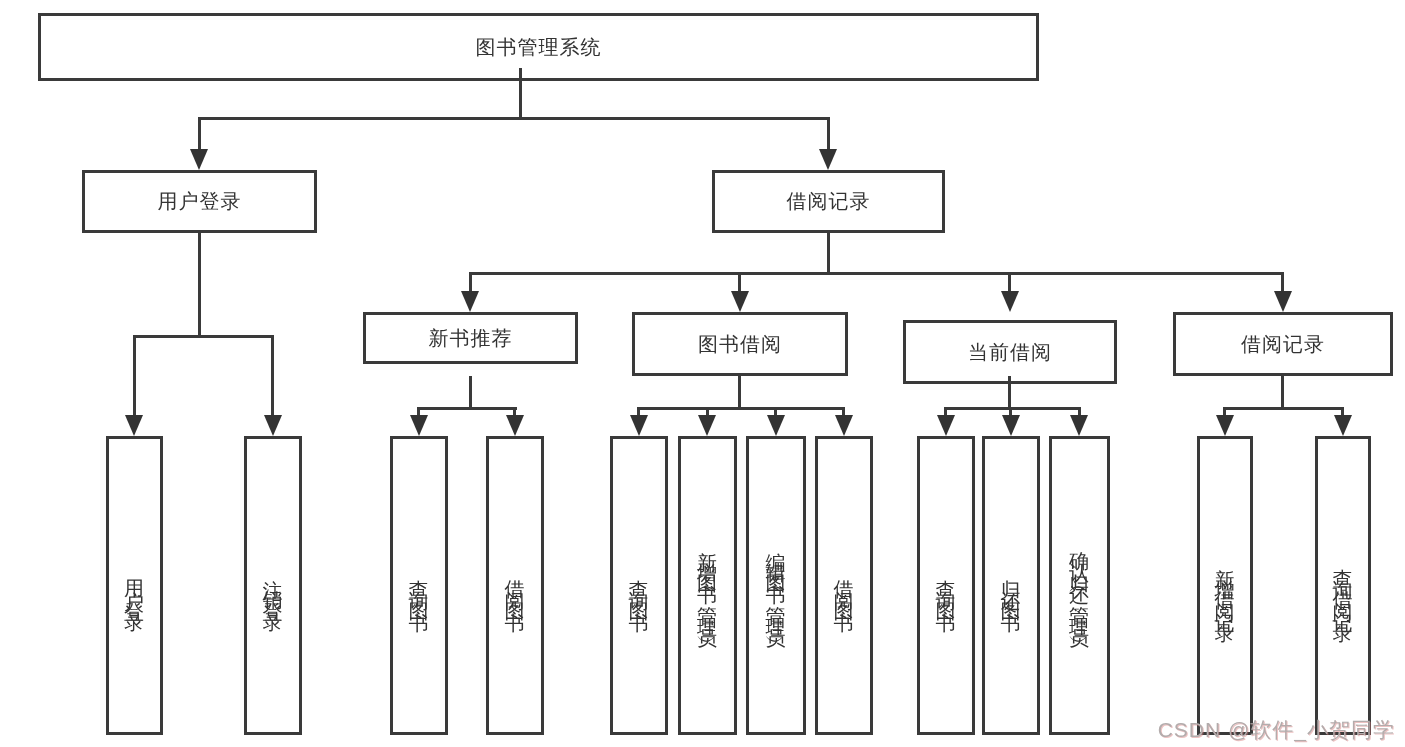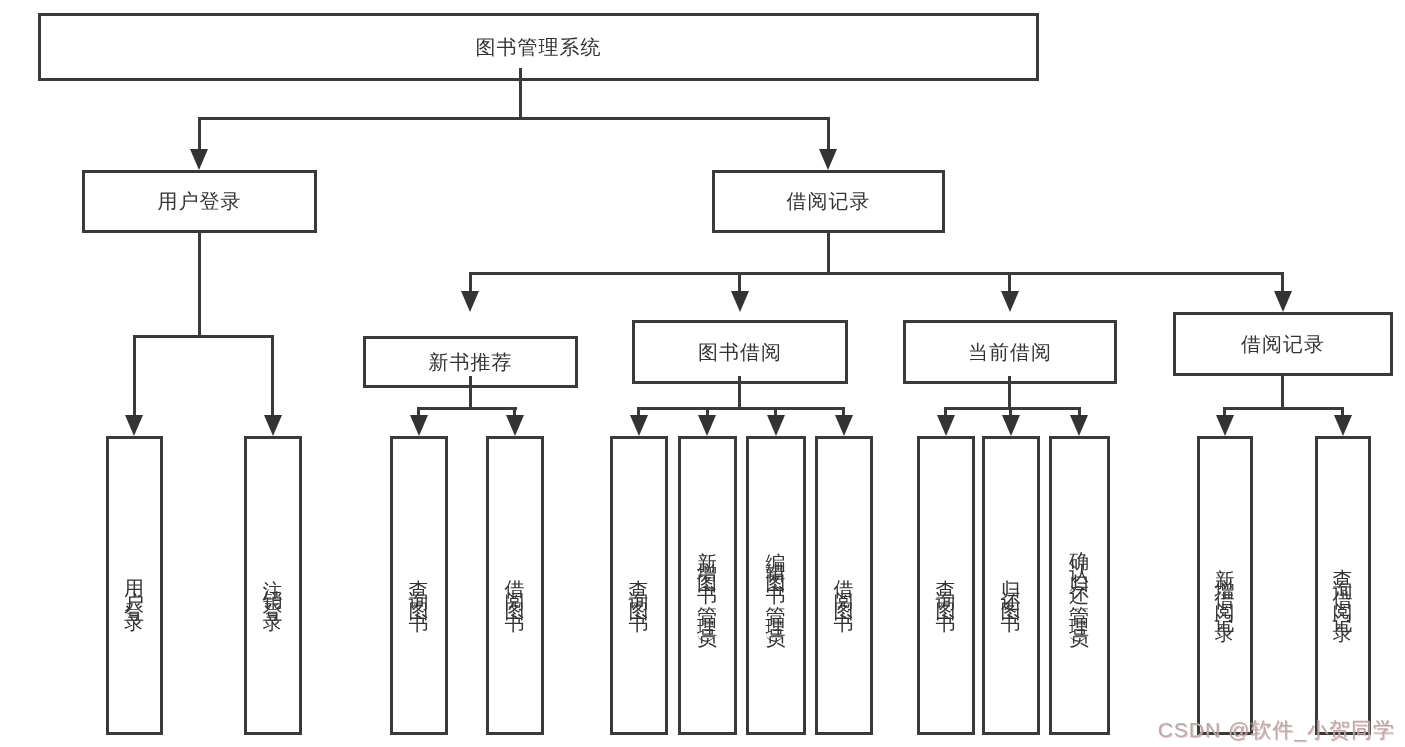--- a/index.html
+++ b/index.html
@@ -89,24 +89,24 @@
   <div class="hl" style="left:469px;top:272px;width:815px;"></div>
   <div class="vl" style="left:469px;top:272px;height:22px;"></div>
   <div class="ar" style="left:461px;top:291px;"></div>
   <div class="vl" style="left:738px;top:272px;height:22px;"></div>
   <div class="ar" style="left:731px;top:291px;"></div>
   <div class="vl" style="left:1008px;top:272px;height:22px;"></div>
   <div class="ar" style="left:1001px;top:291px;"></div>
   <div class="vl" style="left:1281px;top:272px;height:22px;"></div>
   <div class="ar" style="left:1274px;top:291px;"></div>
 
-  <div class="box" style="left:363px;top:312px;width:215px;height:52px;margin-top:24px;">
+  <div class="box" style="left:363px;top:312px;width:215px;height:52px;">
     <span class="lbl">新书推荐</span>
   </div>
-  <div class="box" style="left:632px;top:312px;width:216px;height:64px;margin-top:8px;">
+  <div class="box" style="left:632px;top:312px;width:216px;height:64px;">
     <span class="lbl">图书借阅</span>
   </div>
   <div class="box" style="left:903px;top:320px;width:214px;height:64px;">
     <span class="lbl">当前借阅</span>
   </div>
   <div class="box" style="left:1173px;top:312px;width:220px;height:64px;">
     <span class="lbl">借阅记录</span>
   </div>
 
   <div class="vl" style="left:469px;top:376px;height:31px;"></div>

